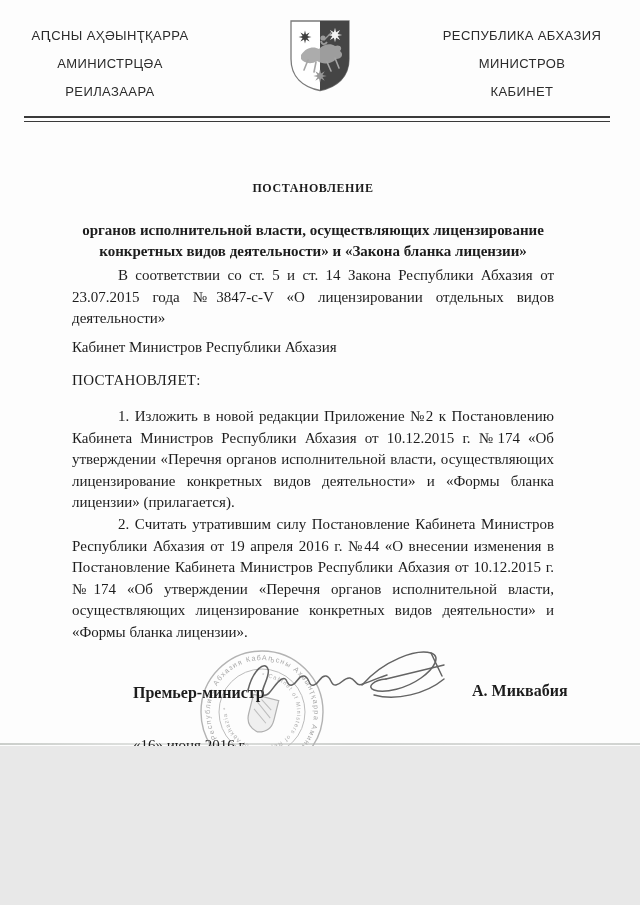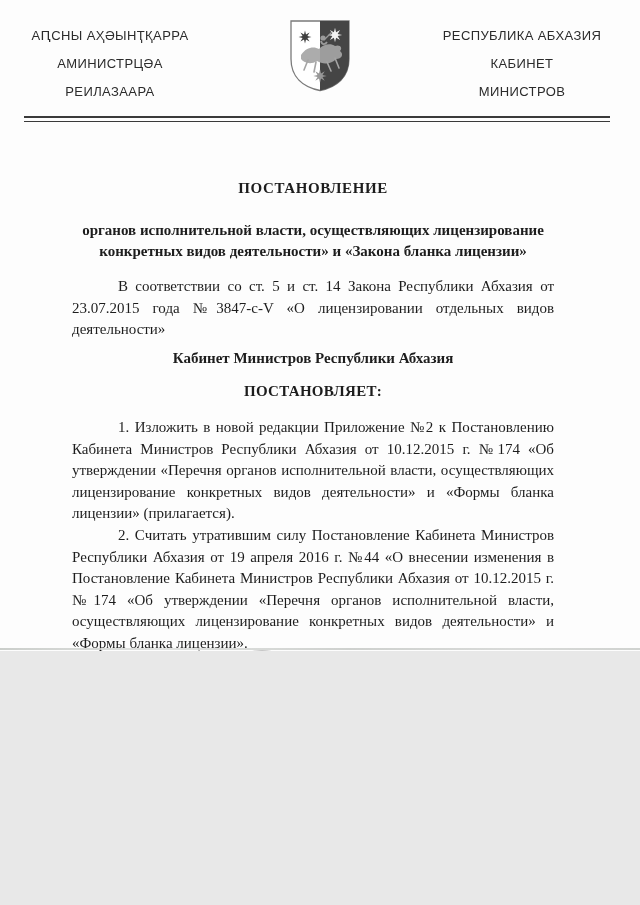--- a/index.html
+++ b/index.html
@@ -1,17 +1,17 @@
 <!DOCTYPE html>
 <html><head>
 <meta charset="utf-8">
 <style>
   html,body { margin:0; padding:0; background:#e8e8e8; }
   .page {
-    position:relative; width:640px; height:651px; margin:0 auto;
+    position:relative; width:640px; height:746px; margin:0 auto;
     background:#fdfdfd; overflow:hidden;
     font-family:"Liberation Serif","DejaVu Serif",serif;
     color:#1d1d1d;
   }
   
   .hdr-col {
     position:absolute; top:28px; text-align:center;
     font-family:"Liberation Sans","DejaVu Sans",sans-serif;
     font-size:13px; color:#2b2b2b; letter-spacing:0.4px;
   }
@@ -22,28 +22,28 @@
   .rule {
     position:absolute; left:24px; top:116px; width:586px; height:3px;
     border-top:2px solid #3a3a3a; border-bottom:1px solid #3a3a3a;
   }
   
   .doc-body {
     position:absolute; left:72px; top:170px; width:482px;
     font-size:15px; line-height:21.6px; text-align:justify;
   }
   .title {
-    text-align:center; font-weight:bold; font-size:15px;
+    text-align:center; font-weight:bold; font-size:12px;
     letter-spacing:0.6px; margin:8px 0 12px; line-height:20px;
   }
   .subtitle { font-weight:bold; text-align:center; margin-top:22px; }
   .subtitle div { line-height:21px; }
   .para { text-indent:46px; margin:0; }
-  .preamble { margin-top:14px; }
-  .center-bold { text-align:center; font-weight:bold; }
+  .preamble { margin-top:3px; }
+  .center-bold { text-align:left; font-weight:normal; }
   .issuer { margin-top:7px; }
   .resolves { margin-top:12px; letter-spacing:0.3px; }
   .items { margin-top:14px; }
   
   .sig-label {
     position:absolute; font-weight:bold; font-size:16px; line-height:18px;
     z-index:3; white-space:nowrap;
   }
   .sig-post { left:133px; top:684px; }
   .sig-name { left:472px; top:682px; }
@@ -87,22 +87,22 @@
       <path d="M14,37 C19,29 27,28 32,31 C36,26 44,25 48,28 C53,26 56,30 53,33 C57,36 55,41 49,41 C45,46 36,47 30,43 C24,47 17,45 14,41 Z" fill="#a5a5a5" opacity="0.92"></path>
       <path d="M21,42 L17,52 M29,44 L27,54 M40,44 L44,53 M48,40 L52,50" stroke="#a5a5a5" stroke-width="1.6" fill="none" stroke-linecap="round"></path>
       <circle cx="36" cy="20" r="2.6" fill="#9b9b9b"></circle>
       <path d="M34,23 C35,27 38,27 40,24" stroke="#9b9b9b" stroke-width="1.8" fill="none"></path>
       <path d="M37,22 L45,14" stroke="#9b9b9b" stroke-width="1.2" fill="none"></path>
     </g>
   </svg>
 
   <div class="hdr-col hdr-right">
     <div>РЕСПУБЛИКА АБХАЗИЯ</div>
+    <div>МИНИСТРОВ</div>
     <div>КАБИНЕТ</div>
-    <div>МИНИСТРОВ</div>
   </div>
 
   <div class="rule"></div>
 
   <div class="doc-body">
     <div class="title">ПОСТАНОВЛЕНИЕ</div>
 
     <div class="subtitle">
       <div>органов исполнительной власти, осуществляющих лицензирование</div>
       <div>конкретных видов деятельности» и «Закона бланка лицензии»</div>

